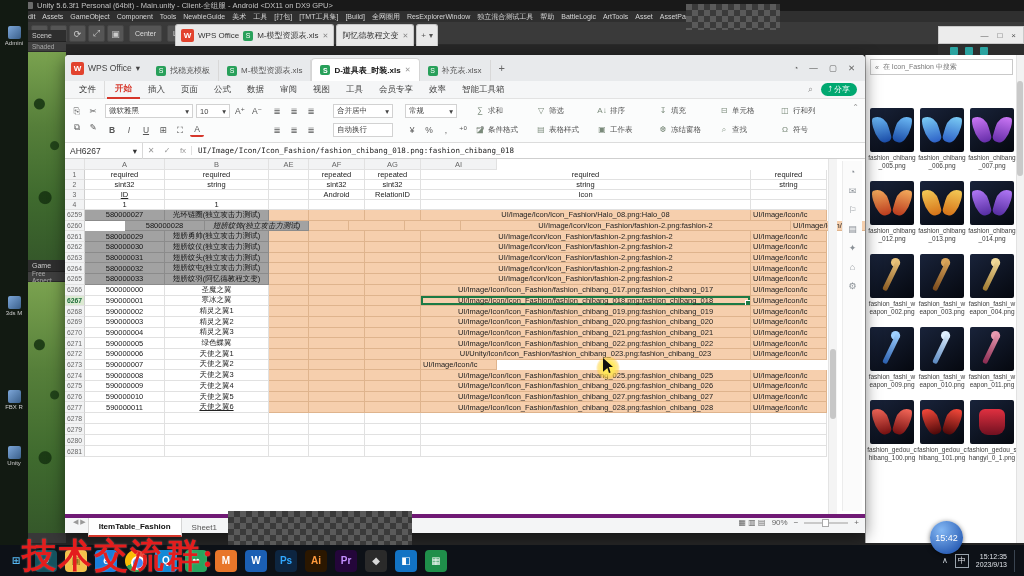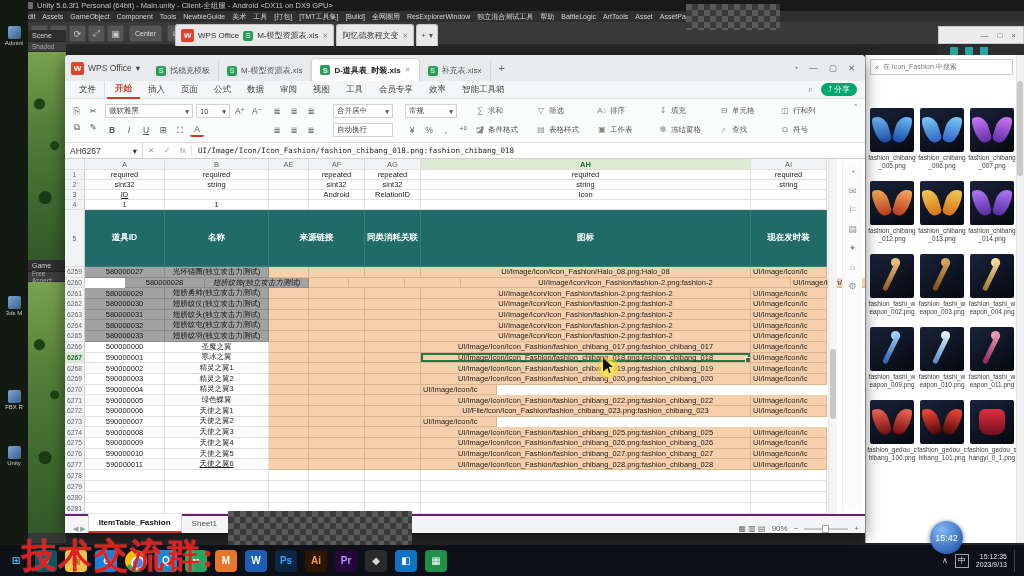--- a/index.html
+++ b/index.html
@@ -104,21 +104,21 @@
 .gy{background:#a2a2a2;border-color:#8b8b8b;color:#141414;}
 .th{background:#206a68;border-color:#2f7f7c;color:#fff;font-size:8.5px;font-weight:bold;}
 .clip-l{justify-content:flex-start;padding-left:2px;}
 .selcell{box-shadow:inset 0 0 0 2px #1c7a45;position:relative;}
 .selcell::after{content:"";position:absolute;right:-1px;bottom:-1px;width:4px;height:4px;background:#1c7a45;border:1px solid #fff;}
 #v-scroll{position:absolute;top:0;left:763px;width:9px;height:355px;background:#f4f4f4;border-left:1px solid #e4e4e4;}
 #v-thumb{position:absolute;top:190px;left:764.5px;width:6px;height:70px;background:#c7c7c7;border-radius:3px;}
 #wps-sidebar{position:absolute;top:106px;right:3px;width:20px;bottom:22px;background:#fbfbfb;border-left:1px solid #ececec;display:flex;flex-direction:column;align-items:center;gap:9px;padding-top:6px;}
 .sbi{font-size:9px;color:#8a9096;}
 
-#sheetbar{height:19px;background:#f4f5f6;border-top:2px solid #701a75;display:flex;align-items:flex-end;font-size:8px;color:#555;padding:0 6px;border-radius:0 0 3px 3px;}
+#sheetbar{height:19px;background:#f4f5f6;border-top:4px solid #701a75;display:flex;align-items:flex-start;font-size:8px;color:#555;padding:0 6px;border-radius:0 0 3px 3px;}
 .snav{color:#999;font-size:7px;padding:0 2px;}
 .stab{padding:0 10px;height:19px;display:flex;align-items:center;white-space:nowrap;}
 .stab.act{background:#fff;border-left:1px solid #d5d5d5;border-right:1px solid #d5d5d5;color:#111;font-weight:bold;border-bottom:2px solid #d6372b;}
 #sheet-add{padding:0 6px;color:#666;}
 #status-right{margin-left:auto;display:flex;align-items:center;gap:6px;color:#666;}
 #zoom-track{width:44px;height:2px;background:#c9c9c9;position:relative;}
 #zoom-knob{position:absolute;left:18px;top:-3px;width:7px;height:8px;background:#fff;border:1px solid #aaa;}
 
 
 #click-glow{position:absolute;left:596px;top:356px;width:24px;height:24px;border-radius:50%;background:radial-gradient(circle,rgba(255,232,80,.9) 0 35%,rgba(255,205,40,.45) 60%,rgba(255,205,40,0) 72%);z-index:30;}
@@ -549,21 +549,20 @@
 
     <div id="grid">
       <div id="grid-rows">
           <div class="grow rh">
             <div class="cell hd" style="flex: 0 0 20px;"></div>
             <div class="cell hd" style="flex: 0 0 80px;">A</div>
             <div class="cell hd" style="flex: 0 0 104px;">B</div>
             <div class="cell hd" style="flex: 0 0 40px;">AE</div>
             <div class="cell hd" style="flex: 0 0 56px;">AF</div>
             <div class="cell hd" style="flex: 0 0 56px;">AG</div>
-            <div class="cell hd selc" style="flex: 0 0 330px;">AH</div>
             <div class="cell hd" style="flex: 0 0 76px;">AI</div>
           </div>
           <div class="grow rm">
             <div class="cell gut" style="flex: 0 0 20px;">1</div>
             <div class="cell " style="flex: 0 0 80px;">required</div>
             <div class="cell " style="flex: 0 0 104px;">required</div>
             <div class="cell " style="flex: 0 0 40px;"></div>
             <div class="cell " style="flex: 0 0 56px;">repeated</div>
             <div class="cell " style="flex: 0 0 56px;">repeated</div>
             <div class="cell " style="flex: 0 0 330px;">required</div>
@@ -592,29 +591,20 @@
           <div class="grow rm">
             <div class="cell gut" style="flex: 0 0 20px;">4</div>
             <div class="cell " style="flex: 0 0 80px;">1</div>
             <div class="cell " style="flex: 0 0 104px;">1</div>
             <div class="cell " style="flex: 0 0 40px;"></div>
             <div class="cell " style="flex: 0 0 56px;"></div>
             <div class="cell " style="flex: 0 0 56px;"></div>
             <div class="cell " style="flex: 0 0 330px;"></div>
             <div class="cell " style="flex: 0 0 76px;"></div>
           </div>
-          <div class="grow rt">
-            <div class="cell gut" style="flex: 0 0 20px;">5</div>
-            <div class="cell th" style="flex: 0 0 80px;">道具ID</div>
-            <div class="cell th" style="flex: 0 0 104px;">名称</div>
-            <div class="cell th" style="flex: 0 0 96px;">来源链接</div>
-            <div class="cell th" style="flex: 0 0 56px;">同类消耗关联</div>
-            <div class="cell th" style="flex: 0 0 330px;">图标</div>
-            <div class="cell th" style="flex: 0 0 76px;">现在发时装</div>
-          </div>
           <div class="grow rd">
             <div class="cell gut" style="flex: 0 0 20px;">6259</div>
             <div class="cell gy" style="flex: 0 0 80px;">580000027</div>
             <div class="cell gy" style="flex: 0 0 104px;">光环链圈(独立攻击力测试)</div>
             <div class="cell pe" style="flex: 0 0 40px;"></div>
             <div class="cell pe" style="flex: 0 0 56px;"></div>
             <div class="cell pe" style="flex: 0 0 56px;"></div>
             <div class="cell pe" style="flex: 0 0 330px;">UI/Image/Icon/Icon_Fashion/Halo_08.png:Halo_08</div>
             <div class="cell pe clip-l" style="flex: 0 0 76px;">UI/Image/Icon/Ic</div>
           </div>
@@ -664,21 +654,21 @@
             <div class="cell gy" style="flex: 0 0 104px;">翅膀纹屯(独立攻击力测试)</div>
             <div class="cell pe" style="flex: 0 0 40px;"></div>
             <div class="cell pe" style="flex: 0 0 56px;"></div>
             <div class="cell pe" style="flex: 0 0 56px;"></div>
             <div class="cell pe" style="flex: 0 0 330px;">UI/Image/Icon/Icon_Fashion/fashion-2.png:fashion-2</div>
             <div class="cell pe clip-l" style="flex: 0 0 76px;">UI/Image/Icon/Ic</div>
           </div>
           <div class="grow rd">
             <div class="cell gut" style="flex: 0 0 20px;">6265</div>
             <div class="cell gy" style="flex: 0 0 80px;">580000033</div>
-            <div class="cell gy" style="flex: 0 0 104px;">翅膀纹羽(独立攻击力测试)</div>
+            <div class="cell gy" style="flex: 0 0 104px;">翅膀纹羽(阿忆德教程文变)</div>
             <div class="cell pe" style="flex: 0 0 40px;"></div>
             <div class="cell pe" style="flex: 0 0 56px;"></div>
             <div class="cell pe" style="flex: 0 0 56px;"></div>
             <div class="cell pe" style="flex: 0 0 330px;">UI/Image/Icon/Icon_Fashion/fashion-2.png:fashion-2</div>
             <div class="cell pe clip-l" style="flex: 0 0 76px;">UI/Image/Icon/Ic</div>
           </div>
           <div class="grow rd">
             <div class="cell gut" style="flex: 0 0 20px;">6266</div>
             <div class="cell " style="flex: 0 0 80px;">500000000</div>
             <div class="cell " style="flex: 0 0 104px;">圣魔之翼</div>
@@ -718,40 +708,41 @@
             <div class="cell pe" style="flex: 0 0 330px;">UI/Image/Icon/Icon_Fashion/fashion_chibang_020.png:fashion_chibang_020</div>
             <div class="cell pe clip-l" style="flex: 0 0 76px;">UI/Image/Icon/Ic</div>
           </div>
           <div class="grow rd">
             <div class="cell gut" style="flex: 0 0 20px;">6270</div>
             <div class="cell " style="flex: 0 0 80px;">590000004</div>
             <div class="cell " style="flex: 0 0 104px;">精灵之翼3</div>
             <div class="cell pe" style="flex: 0 0 40px;"></div>
             <div class="cell pe" style="flex: 0 0 56px;"></div>
             <div class="cell pe" style="flex: 0 0 56px;"></div>
+            <div class="cell pe" style="flex: 0 0 330px;">UI/Image/Icon/Icon_Fashion/fashion_chibang_021.png:fashion_chibang_021</div>
             <div class="cell pe clip-l" style="flex: 0 0 76px;">UI/Image/Icon/Ic</div>
           </div>
           <div class="grow rd">
             <div class="cell gut" style="flex: 0 0 20px;">6271</div>
             <div class="cell " style="flex: 0 0 80px;">590000005</div>
             <div class="cell " style="flex: 0 0 104px;">绿色蝶翼</div>
             <div class="cell pe" style="flex: 0 0 40px;"></div>
             <div class="cell pe" style="flex: 0 0 56px;"></div>
             <div class="cell pe" style="flex: 0 0 56px;"></div>
             <div class="cell pe" style="flex: 0 0 330px;">UI/Image/Icon/Icon_Fashion/fashion_chibang_022.png:fashion_chibang_022</div>
             <div class="cell pe clip-l" style="flex: 0 0 76px;">UI/Image/Icon/Ic</div>
           </div>
           <div class="grow rd">
             <div class="cell gut" style="flex: 0 0 20px;">6272</div>
             <div class="cell " style="flex: 0 0 80px;">590000006</div>
             <div class="cell " style="flex: 0 0 104px;">天使之翼1</div>
             <div class="cell pe" style="flex: 0 0 40px;"></div>
             <div class="cell pe" style="flex: 0 0 56px;"></div>
             <div class="cell pe" style="flex: 0 0 56px;"></div>
-            <div class="cell pe" style="flex: 0 0 330px;">UI/File/Icon/Icon_Fashion/fashion_chibang_023.png:fashion_chibang_023</div>
+            <div class="cell pe" style="flex: 0 0 330px;">UI/Unity/Icon/Icon_Fashion/fashion_chibang_023.png:fashion_chibang_023</div>
             <div class="cell pe clip-l" style="flex: 0 0 76px;">UI/Image/Icon/Ic</div>
           </div>
           <div class="grow rd">
             <div class="cell gut" style="flex: 0 0 20px;">6273</div>
             <div class="cell " style="flex: 0 0 80px;">590000007</div>
             <div class="cell " style="flex: 0 0 104px;">天使之翼2</div>
             <div class="cell pe" style="flex: 0 0 40px;"></div>
             <div class="cell pe" style="flex: 0 0 56px;"></div>
             <div class="cell pe" style="flex: 0 0 56px;"></div>
             <div class="cell pe clip-l" style="flex: 0 0 76px;">UI/Image/Icon/Ic</div>

